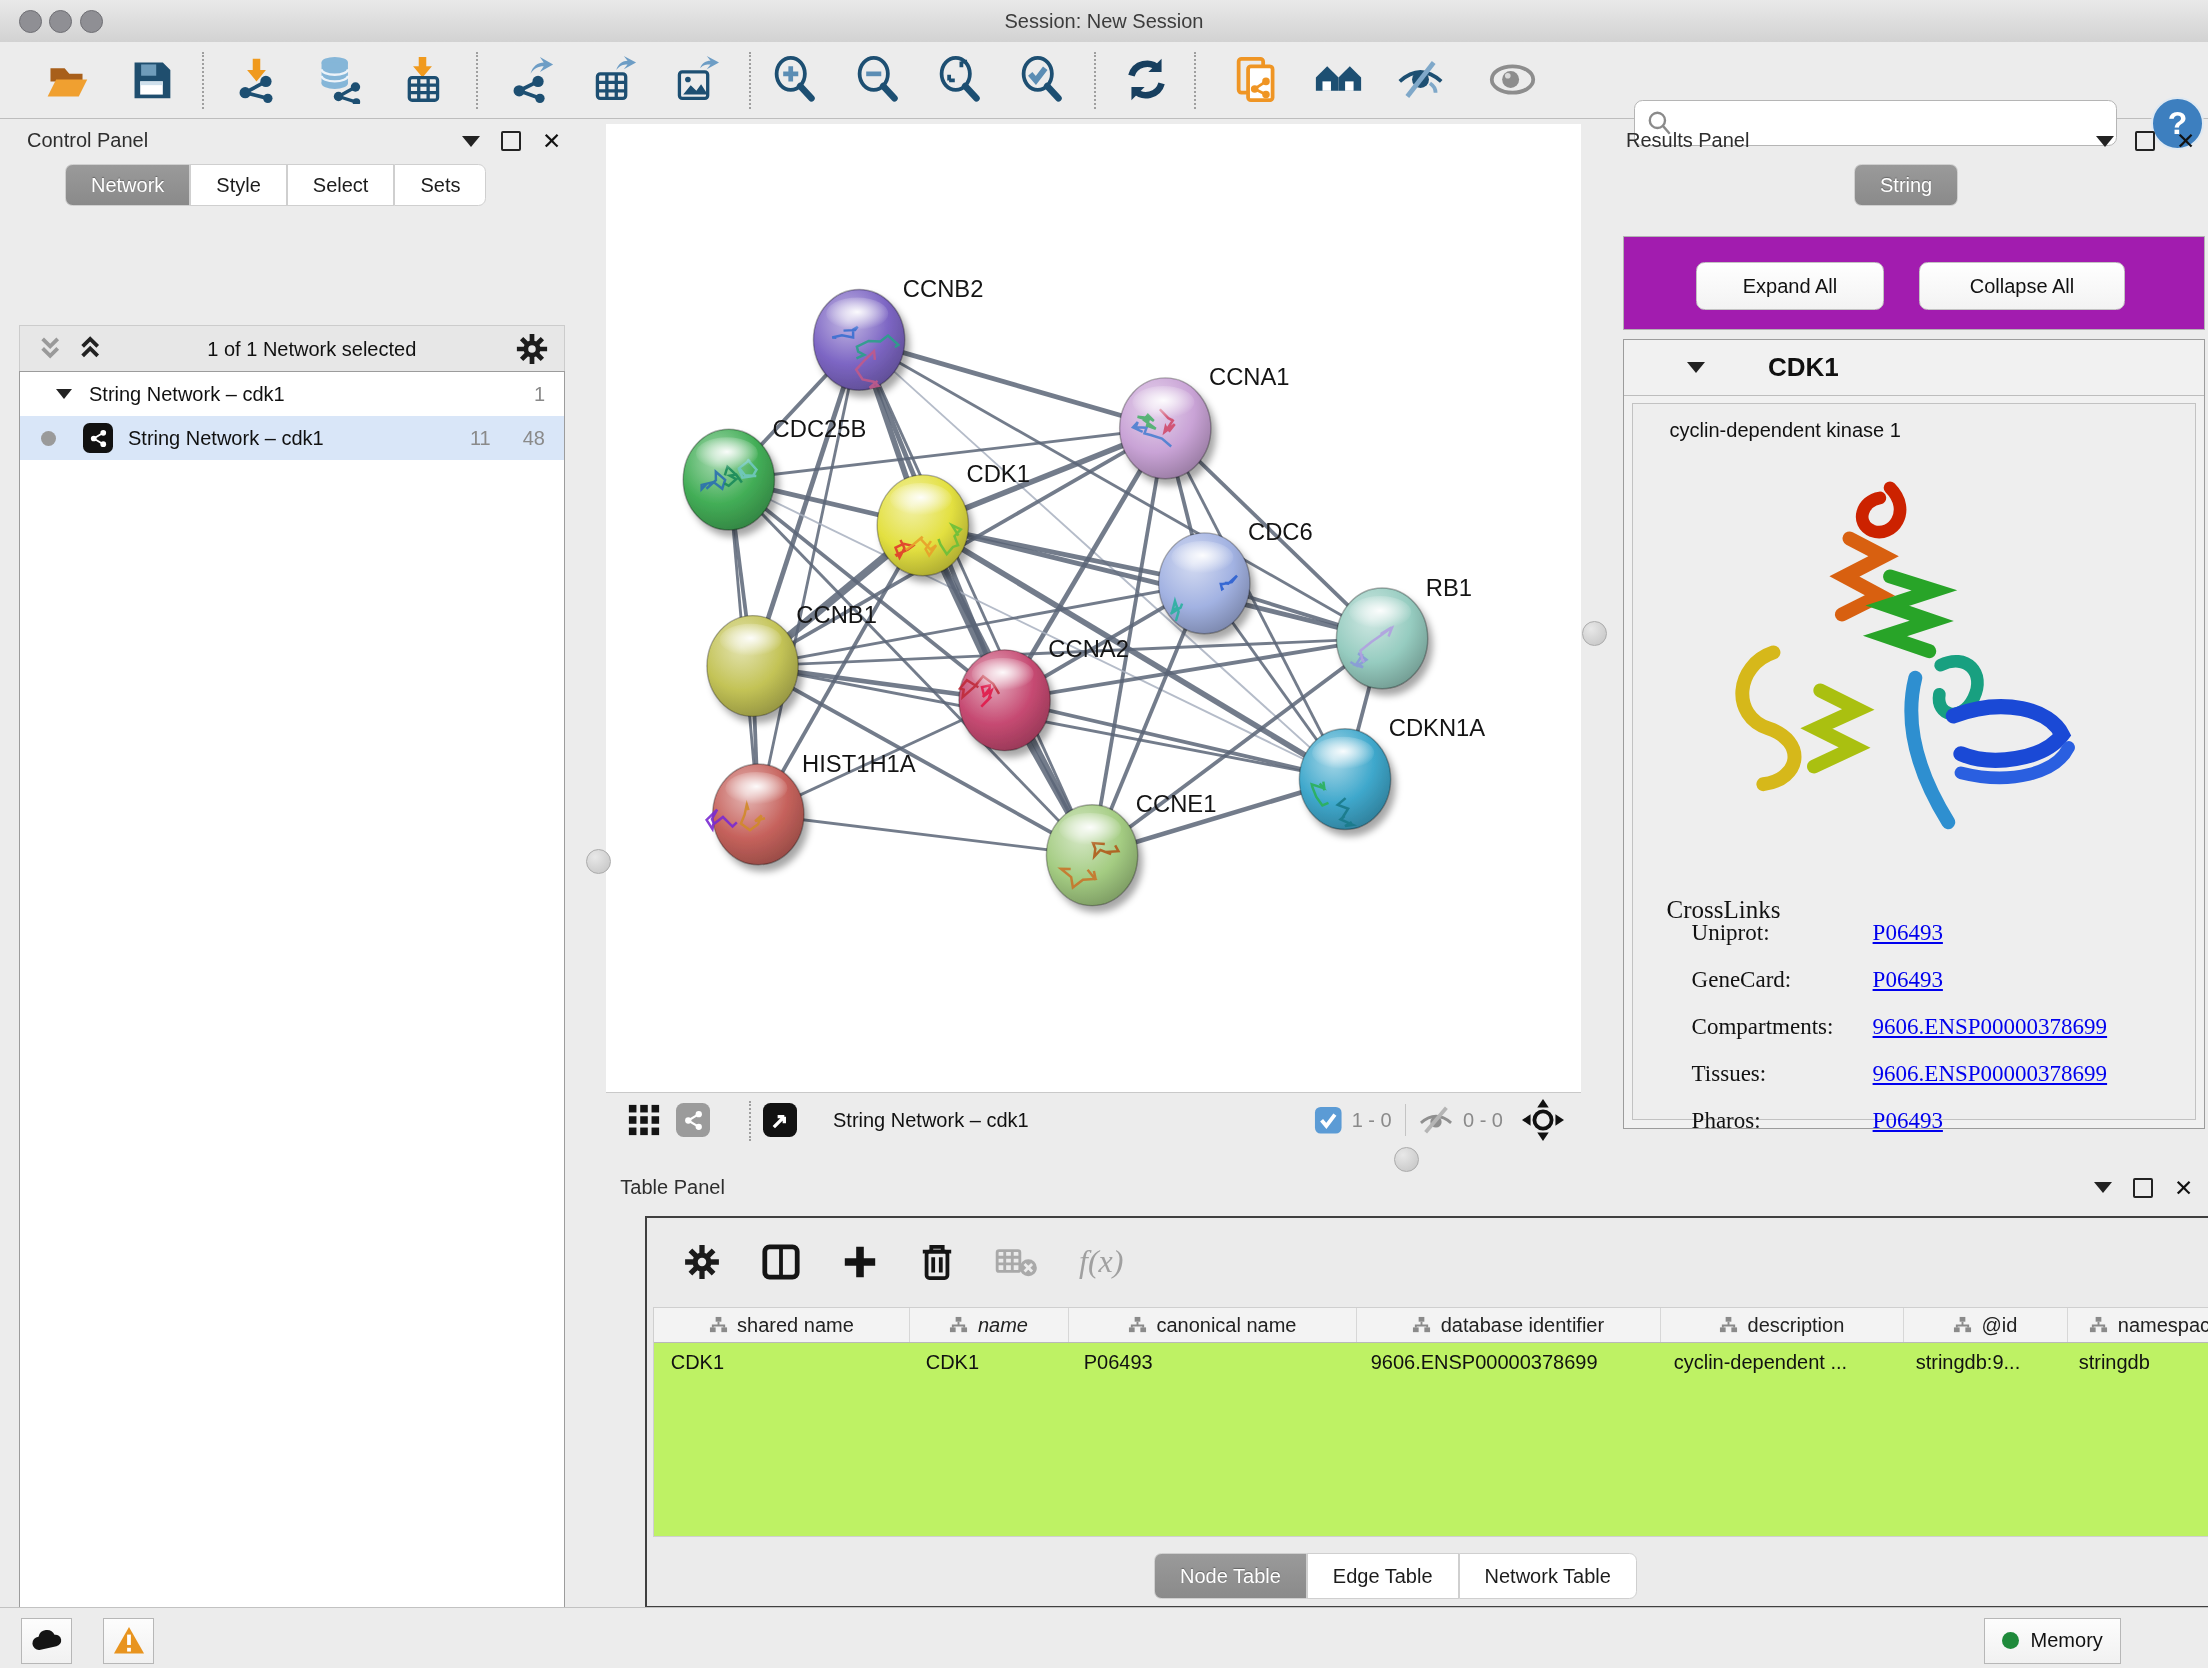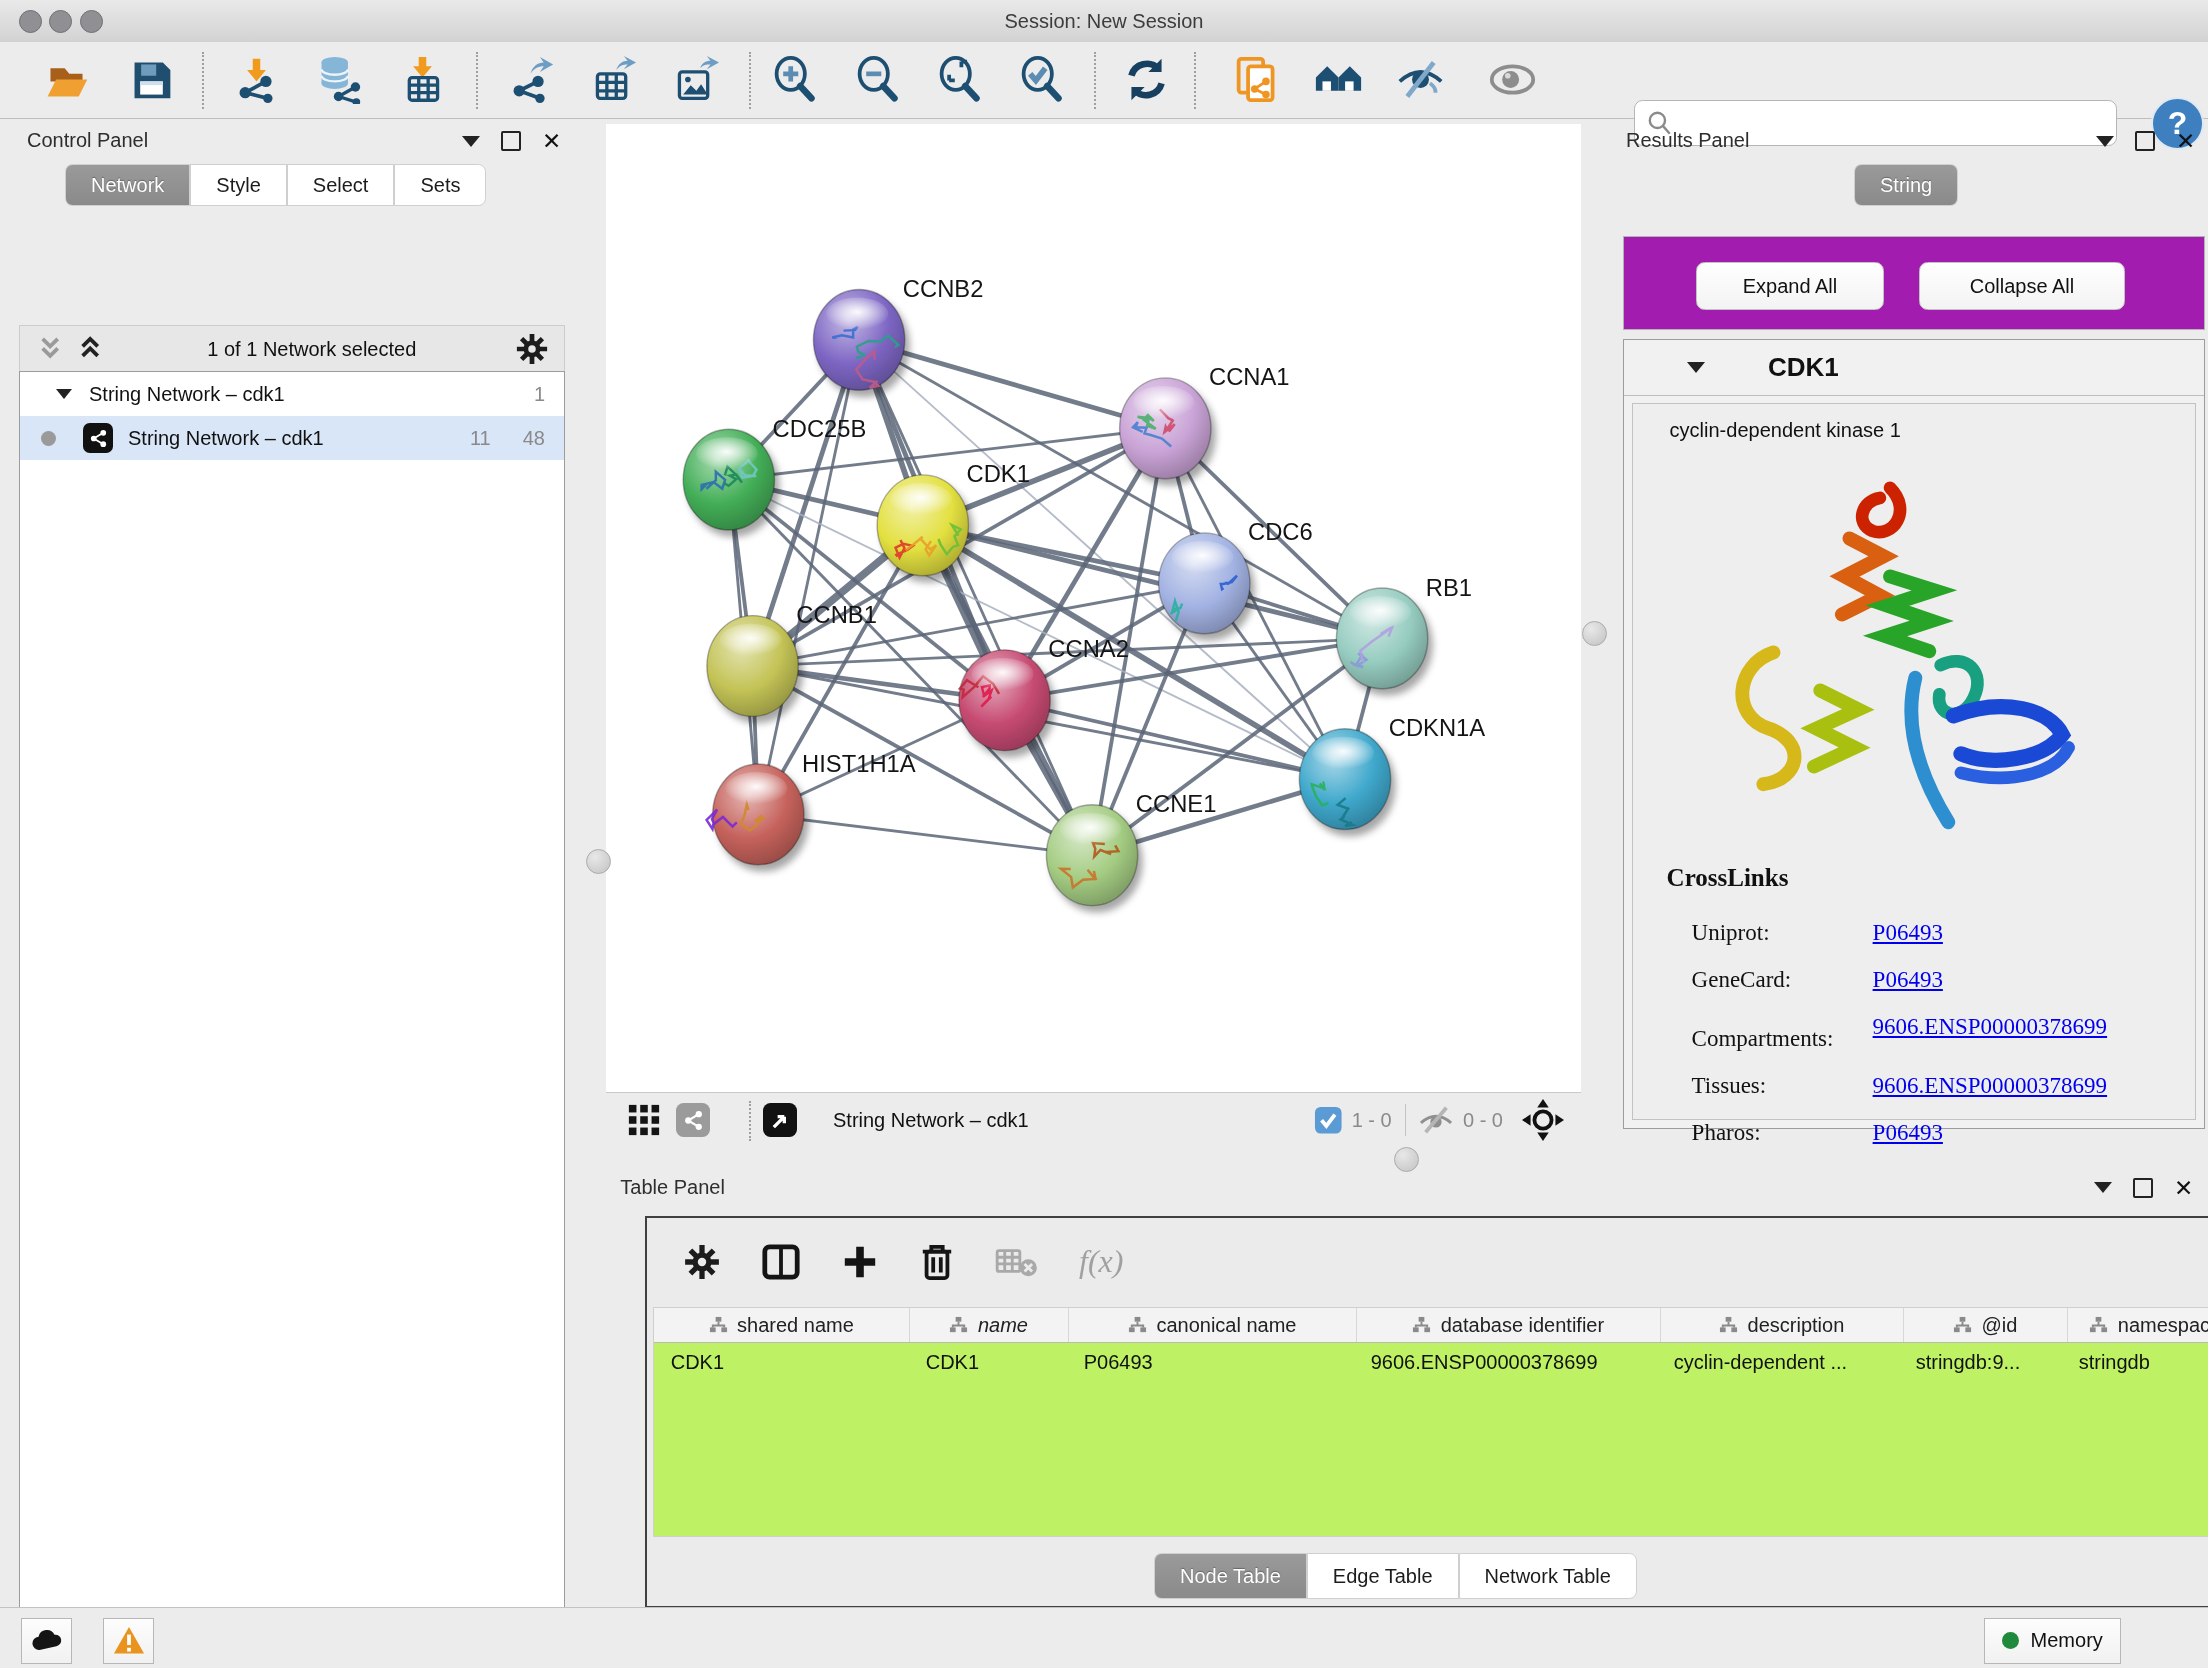--- a/index.html
+++ b/index.html
@@ -562,32 +562,32 @@
         <path d="M118 58 L145 72 L114 88 L142 103 L112 118" stroke="#d86010" stroke-width="11"></path>
         <path d="M58 148 C28 158 24 198 54 208 C84 218 80 248 50 252" stroke="#d6b81a" stroke-width="11"></path>
         <path d="M95 178 L125 193 L92 208 L122 223 L90 238" stroke="#aac010" stroke-width="11"></path>
         <path d="M150 88 L185 99 L148 111 L183 123 L146 135 L181 147" stroke="#28a428" stroke-width="11"></path>
         <path d="M190 158 C210 148 226 164 216 184 C206 204 186 198 189 181" stroke="#18a080" stroke-width="10"></path>
         <path d="M170 168 C160 208 175 248 196 282" stroke="#2e8fd0" stroke-width="11"></path>
         <path d="M200 198 C240 183 276 193 286 213 C271 233 230 238 206 228" stroke="#1a49d6" stroke-width="12"></path>
         <path d="M206 243 C246 253 281 243 291 223" stroke="#2a5fe0" stroke-width="10"></path>
       </g>
     </svg>
-    <div class="serif" style="position:absolute;left:34px;top:460px;font-size:25px;font-weight:bold;color:#111">CrossLinks</div>
+    <div class="serif" style="position:absolute;left:34px;top:492px;font-size:25px;font-weight:normal;color:#111">CrossLinks</div>
     <div id="crosslinks" style="position:absolute;left:59px;top:516px;right:19px">
         <div style="display: flex; margin-bottom: 21px;">
           <div class="serif xl-label" style="width: 181px;">Uniprot:</div>
           <a class="serif xl-link">P06493</a>
         </div>
         <div style="display: flex; margin-bottom: 21px;">
           <div class="serif xl-label" style="width: 181px;">GeneCard:</div>
           <a class="serif xl-link">P06493</a>
         </div>
         <div style="display: flex; margin-bottom: 21px;">
-          <div class="serif xl-label" style="width: 181px; margin-top: 12px;">Compartments:</div>
+          <div class="serif xl-label" style="width: 181px;">Compartments:</div>
           <a class="serif xl-link">9606.ENSP00000378699</a>
         </div>
         <div style="display: flex; margin-bottom: 21px;">
           <div class="serif xl-label" style="width: 181px;">Tissues:</div>
           <a class="serif xl-link">9606.ENSP00000378699</a>
         </div>
         <div style="display: flex; margin-bottom: 21px;">
           <div class="serif xl-label" style="width: 181px;">Pharos:</div>
           <a class="serif xl-link">P06493</a>
         </div>

